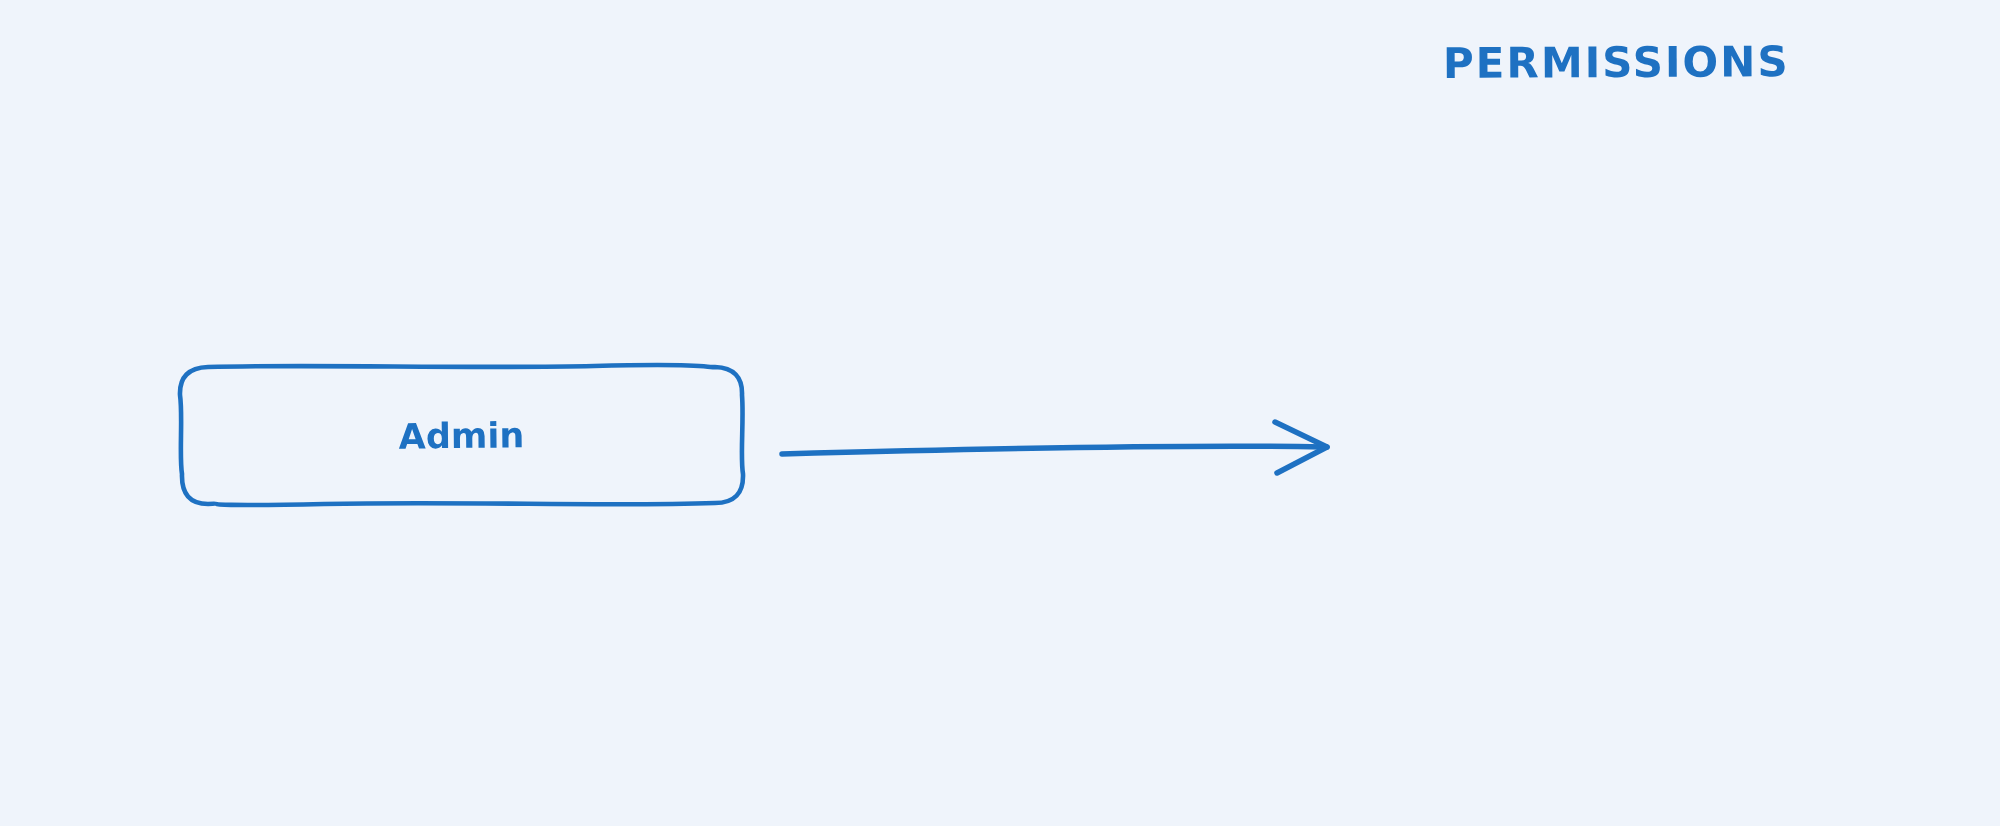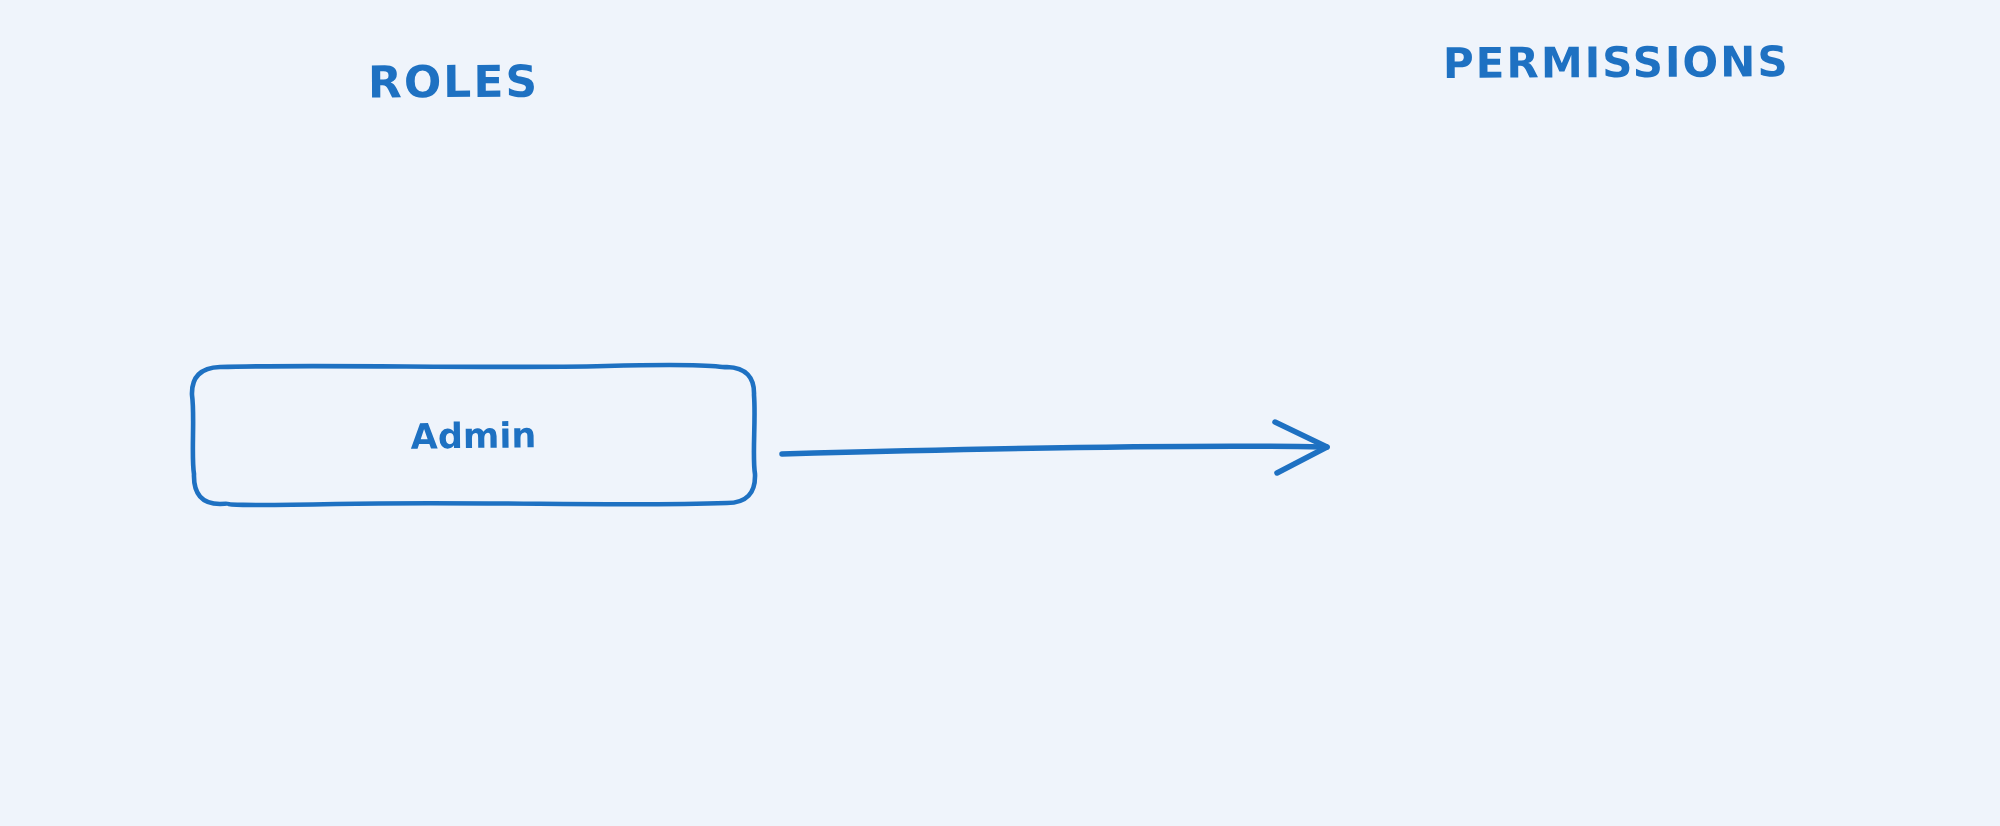--- a/index.html
+++ b/index.html
@@ -28,21 +28,21 @@
 
   .node{ position:absolute; }
   .node > svg{ position:absolute; left:0; top:0; width:100%; height:100%; }
   .ink{
     stroke:var(--ink);
     fill:none;
     stroke-linecap:round;
     stroke-linejoin:round;
   }
 
-  .node.admin{ left:186px; top:361px; width:575px; height:149px; }
+  .node.admin{ left:174px; top:361px; width:575px; height:149px; }
   .node-label{
     position:absolute; inset:0;
     display:flex; align-items:center; justify-content:center;
     font-size:35px; font-weight:600;
     transform:rotate(-0.6deg);
   }
 
   .node.permbox{ left:1308px; top:200px; width:532px; height:537px; }
   .perm-item{
     position:absolute;
@@ -55,21 +55,20 @@
   .perm-item.i1{ top:239px; }
   .perm-item.i2{ top:345px; }
 
   .arrow{ position:absolute; left:770px; top:410px; width:580px; height:84px; }
 </style>
 </head>
 <body>
 
 <div class="canvas">
 
-  <div class="heading roles">ROLES</div>
 
   <div class="heading perms">PERMISSIONS</div>
 
   <div class="node admin">
     <svg viewBox="0 0 575 149" aria-hidden="true">
       <path class="ink" stroke-width="4.6" d="M 34 6
            C 140 3 300 8 420 5
            S 530 7 541 6
            Q 569 7 568 34
            C 570 60 566 95 569 113

